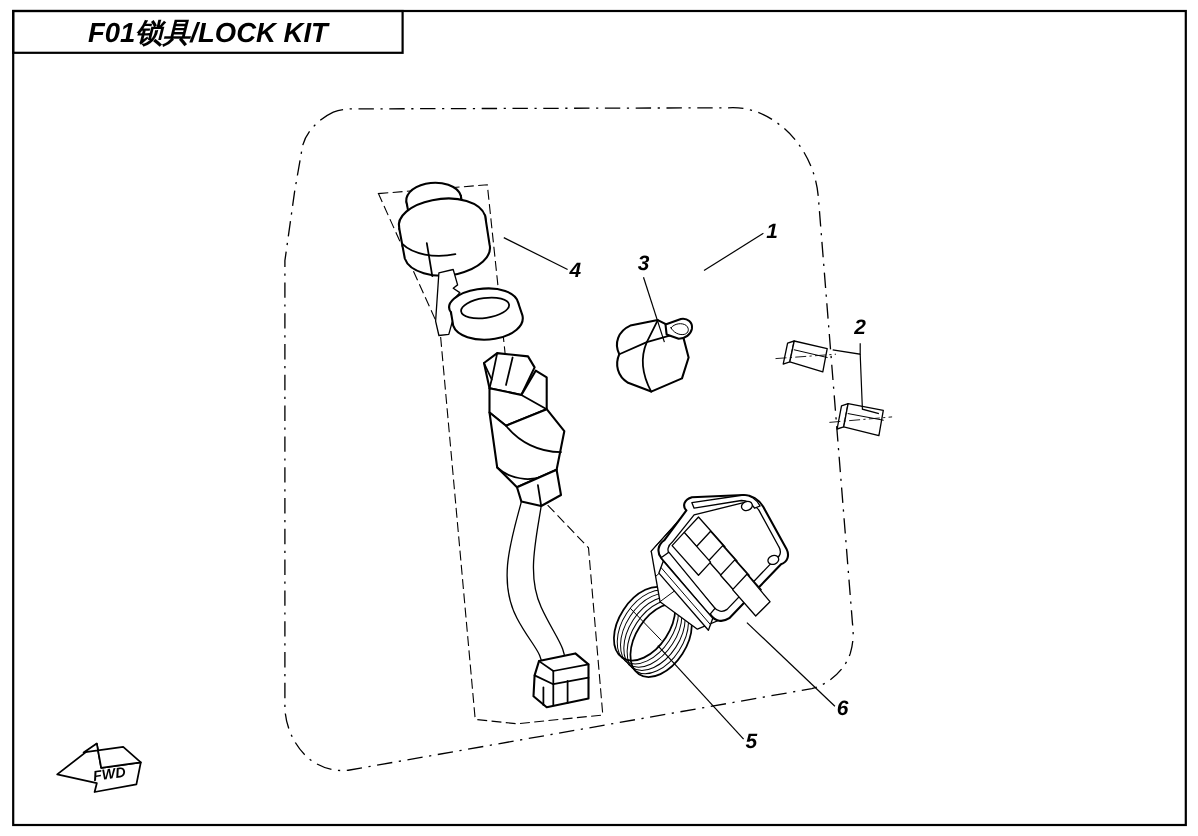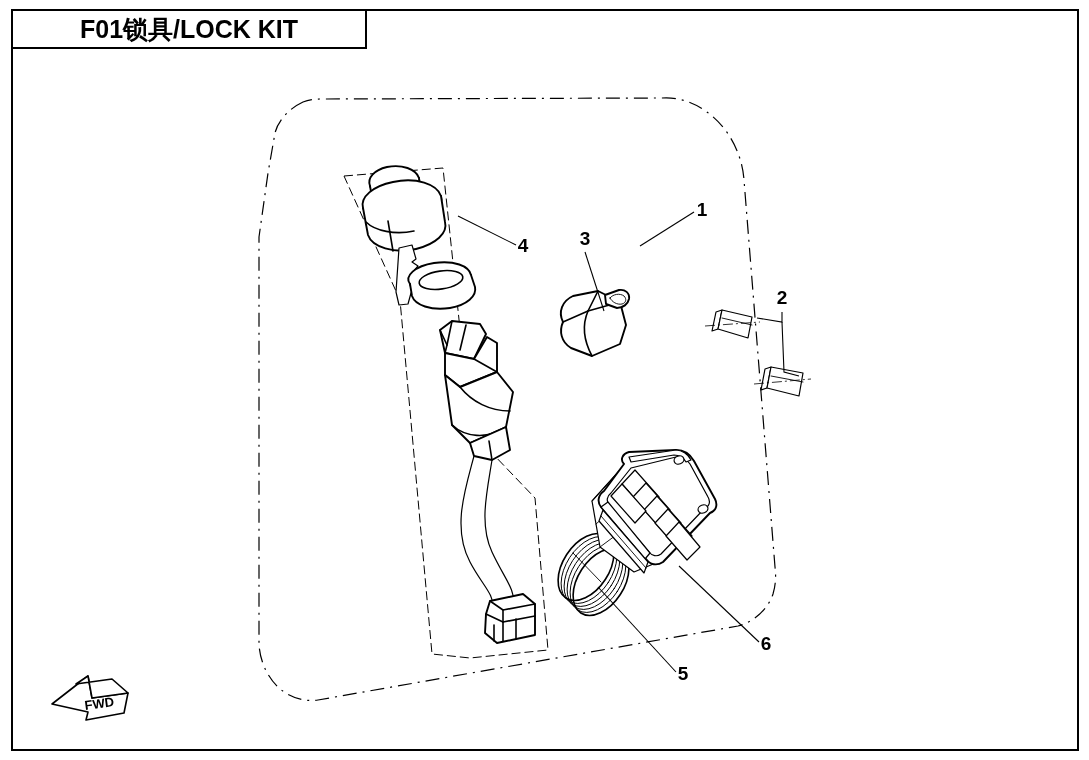--- a/index.html
+++ b/index.html
@@ -9,20 +9,21 @@
   }
   body {
     font-family: "Liberation Sans", sans-serif;
   }
   #page {
     position: relative;
     width: 1089px;
     height: 760px;
     background: #ffffff;
     overflow: hidden;
+    font-style: italic;
   }
   #page svg {
     position: absolute;
     left: 0;
     top: 0;
     width: 1089px;
     height: 760px;
   }
   .title-text {
     font-family: "Liberation Sans", sans-serif;

